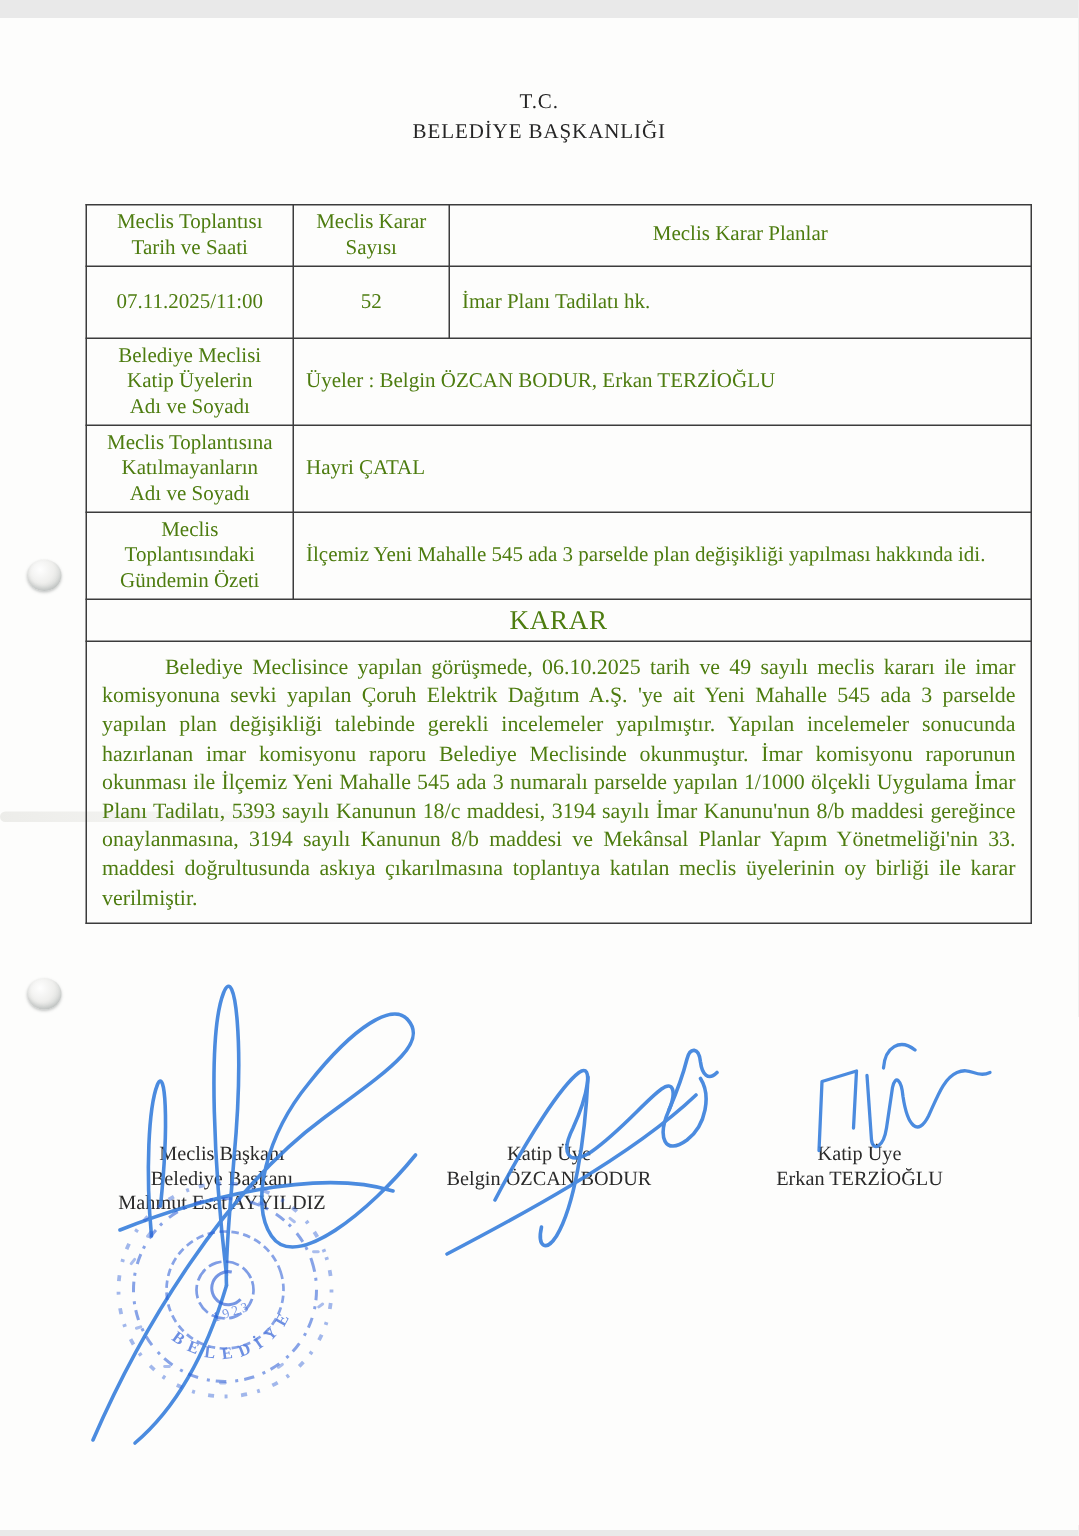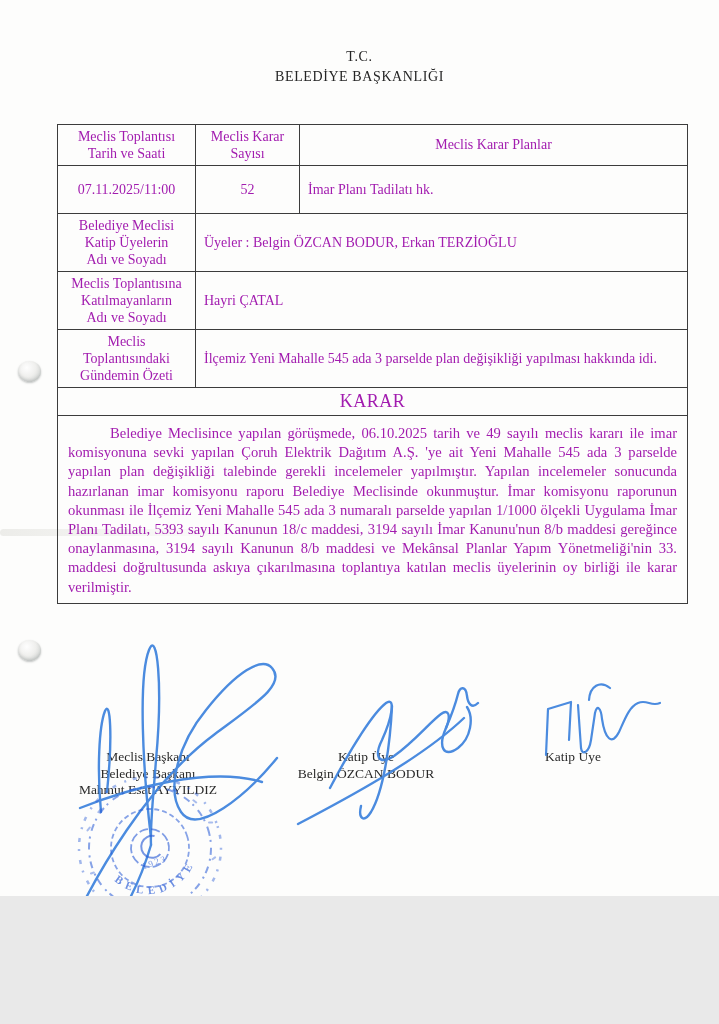--- a/index.html
+++ b/index.html
@@ -1,36 +1,36 @@
 <!DOCTYPE html>
 <html><head>
 <meta charset="utf-8">
 <style>
   * { margin:0; padding:0; box-sizing:border-box; }
   html,body { background:#e9e9e9; }
   .page {
     position:relative;
-    width:719px; height:896px;
+    width:719px; height:1008px;
     background:#fdfdfc;
     font-family:"Liberation Serif", serif;
     color:#1f1f1f;
     overflow:hidden;
-    margin:0 auto;
+    margin:12px auto;
   }
   
   .doc-header {
     position:absolute; top:47px; left:0; width:719px;
     text-align:center; font-size:14px; line-height:20px;
     letter-spacing:.6px; color:#252525;
   }
   
   table.meeting-table {
     position:absolute; left:57px; top:124px;
     width:630px; border-collapse:collapse; table-layout:fixed;
-    font-size:14px; color:#a21caf;
+    font-size:14px; color:#4d7c0f;
   }
   table.meeting-table td {
     border:1.5px solid #3c3c3c;
     padding:3px 8px;
     vertical-align:middle;
   }
   .preline { white-space:pre-line; }
   .lbl { text-align:center; line-height:17px; }
   .val { text-align:left; line-height:19px; }
   .cellcenter { text-align:center; }
@@ -139,20 +139,21 @@
     <div>Meclis Başkanı</div>
     <div>Belediye Başkanı</div>
     <div>Mahmut Esat AYYILDIZ</div>
   </div>
   <div class="sig sig-mid">
     <div>Katip Üye</div>
     <div>Belgin ÖZCAN BODUR</div>
   </div>
   <div class="sig sig-right">
     <div>Katip Üye</div>
+    <div>Erkan TERZİOĞLU</div>
   </div>
 
   <svg class="ink" viewBox="0 0 719 1024">
     <defs>
       <path id="stampArcOuterText" d="M 106,868 A 50 50 0 0 0 196,862" fill="none"></path>
     </defs>
 
     <g stroke="#3c82dd" stroke-width="2.4" fill="none" stroke-linecap="round" stroke-linejoin="round" opacity="0.92">
       <path d="M 101,812 C 97,770 99,726 105,711 C 110,699 113,734 107,792"></path>
       <path d="M 151,838 C 143,770 138,678 149,650 C 157,629 163,684 156,760 C 153,800 150,826 151,845"></path>

